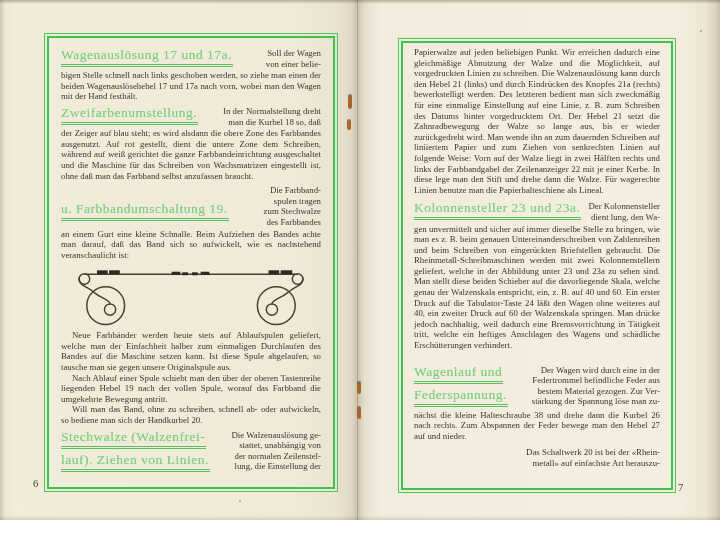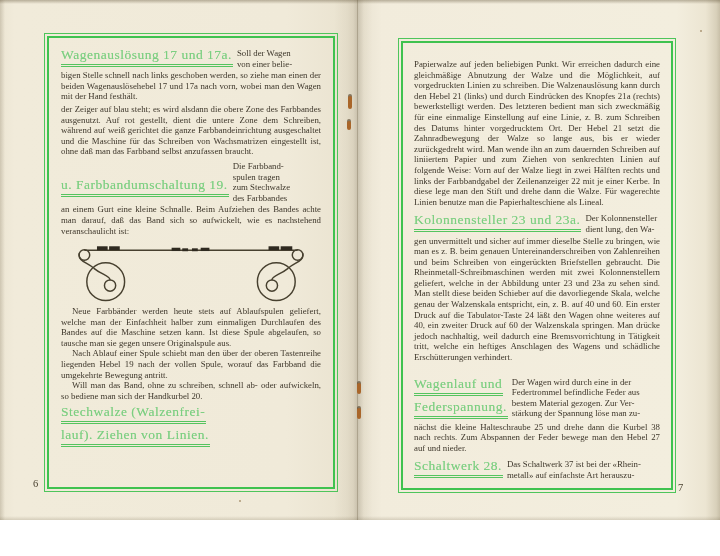--- a/index.html
+++ b/index.html
@@ -16,32 +16,32 @@
   .bottom-edge{position:absolute;left:0;bottom:0;width:720px;height:4px;background:linear-gradient(0deg,rgba(88,74,46,.18),rgba(88,74,46,0));}
   .left-edge{position:absolute;left:0;top:0;width:5px;height:556px;background:linear-gradient(90deg,rgba(88,74,46,.20),rgba(88,74,46,0));}
   .gutter{position:absolute;left:334px;top:0;width:48px;height:556px;
     background:linear-gradient(90deg,rgba(90,75,45,0) 0%,rgba(90,75,45,.08) 40%,rgba(60,48,28,.16) 50%,rgba(90,75,45,.05) 62%,rgba(90,75,45,0) 100%);}
   .gutter-line{position:absolute;left:357px;top:0;width:1px;height:556px;background:rgba(75,60,32,.22);}
   .stitch{position:absolute;width:4px;border-radius:2px;background:#a9662a;box-shadow:0 -2px 0 rgba(61,40,14,.55);}
   .fox{position:absolute;border-radius:50%;background:rgba(120,86,40,.55);}
 
   .frame{position:absolute;box-sizing:border-box;border:2px solid #3fc24f;outline:1px solid #4ec55b;outline-offset:2px;overflow:hidden;}
   .frame-left{left:47px;top:36px;width:288px;height:453px;padding:8px 12px 4px 12px;}
-  .frame-right{left:401px;top:41px;width:272px;height:449px;padding:16px 11px 4px 11px;}
+  .frame-right{left:401px;top:41px;width:272px;height:449px;padding:4px 11px 4px 11px;}
 
   .pagenum{position:absolute;font-size:10.5px;color:#49412f;}
   .pagenum-left{left:33px;top:478px;}
   .pagenum-right{left:678px;top:482px;}
 
   .sec{margin:0 0 2px 0;}
   .row{display:flex;justify-content:space-between;align-items:flex-start;gap:4px;margin-bottom:1px;}
   .h1{flex:0 0 auto;font-size:13.5px;line-height:17px;letter-spacing:.5px;color:#7ccf81;
       text-shadow:0 0 .4px rgba(124,207,129,.6);}
   .h1 .hl{display:inline-block;border-bottom:3px double #55c45f;padding:0 1px 1px 0;margin-bottom:2px;}
-  .side{flex:1 1 auto;font-size:8.8px;line-height:10.6px;padding-top:2px;color:#3e372b;}
+  .side{flex:1 1 auto;text-align:right;font-size:8.8px;line-height:10.6px;padding-top:2px;color:#3e372b;}
   .body{margin:0;font-size:8.8px;line-height:10.6px;text-align:justify;color:#3e372b;}
   .ind{text-indent:11px;}
   .diagram{margin:3px auto 3px auto;display:block;}
 </style>
 </head>
 <body>
 
 <div class="photo">
 
   <div class="paper paper-left"></div>
@@ -54,20 +54,27 @@
         <div class="h1"><span class="hl">Wagenauslösung 17 und 17a.</span></div>
         <div class="side">
           <div>Soll der Wagen</div>
           <div>von einer belie-</div>
         </div>
       </div>
       <p class="body">bigen Stelle schnell nach links geschoben werden, so ziehe man einen der beiden Wagenauslösehebel 17 und 17a nach vorn, wobei man den Wagen mit der Hand festhält.</p>
     </div>
 
     <div class="sec">
+      <div class="row">
+        <div class="h1"><span class="hl">Zweifarbenumstellung.</span></div>
+        <div class="side">
+          <div>In der Normalstellung dreht</div>
+          <div>man die Kurbel 18 so, daß</div>
+        </div>
+      </div>
       <p class="body">der Zeiger auf blau steht; es wird alsdann die obere Zone des Farbbandes ausgenutzt. Auf rot gestellt, dient die untere Zone dem Schreiben, während auf weiß gerichtet die ganze Farbbandeinrichtung ausgeschaltet und die Maschine für das Schreiben von Wachsmatrizen eingestellt ist, ohne daß man das Farbband selbst anzufassen braucht.</p>
     </div>
 
     <div class="sec">
       <div class="row">
         <div class="h1">
           <br>
           <span class="hl">u. Farbbandumschaltung 19.</span>
         </div>
         <div class="side">
@@ -109,20 +116,26 @@
       <p class="body ind">Nach Ablauf einer Spule schiebt man den über der oberen Tastenreihe liegenden Hebel 19 nach der vollen Spule, worauf das Farbband die umgekehrte Bewegung antritt.</p>
       <p class="body ind">Will man das Band, ohne zu schreiben, schnell ab- oder aufwickeln, so bediene man sich der Handkurbel 20.</p>
     </div>
 
     <div class="sec">
       <div class="row">
         <div class="h1">
           <span class="hl">Stechwalze (Walzenfrei-</span><br>
           <span class="hl">lauf). Ziehen von Linien.</span>
         </div>
+        <div class="side">
+          <div>Die Walzenauslösung ge-</div>
+          <div>stattet, unabhängig von</div>
+          <div>der normalen Zeilenstel-</div>
+          <div>lung, die Einstellung der</div>
+        </div>
       </div>
     </div>
 
   </div>
 
   <div class="frame frame-right">
 
     <p class="body" style="margin-bottom:4px;">Papierwalze auf jeden beliebigen Punkt. Wir erreichen dadurch eine gleichmäßige Abnutzung der Walze und die Möglichkeit, auf vorgedruckten Linien zu schreiben. Die Walzenauslösung kann durch den Hebel 21 (links) und durch Eindrücken des Knopfes 21a (rechts) bewerkstelligt werden. Des letzteren bedient man sich zweckmäßig für eine einmalige Einstellung auf eine Linie, z. B. zum Schreiben des Datums hinter vorgedrucktem Ort. Der Hebel 21 setzt die Zahnradbewegung der Walze so lange aus, bis er wieder zurückgedreht wird. Man wende ihn an zum dauernden Schreiben auf liniiertem Papier und zum Ziehen von senkrechten Linien auf folgende Weise: Vorn auf der Walze liegt in zwei Hälften rechts und links der Farbbandgabel der Zeilenanzeiger 22 mit je einer Kerbe. In diese lege man den Stift und drehe dann die Walze. Für wagerechte Linien benutze man die Papierhalteschiene als Lineal.</p>
 
     <div class="sec">
@@ -142,28 +155,27 @@
           <span class="hl">Wagenlauf und</span><br>
           <span class="hl">Federspannung.</span>
         </div>
         <div class="side">
           <div>Der Wagen wird durch eine in der</div>
           <div>Federtrommel befindliche Feder aus</div>
           <div>bestem Material gezogen. Zur Ver-</div>
           <div>stärkung der Spannung löse man zu-</div>
         </div>
       </div>
-      <p class="body">nächst die kleine Halteschraube 25 und drehe dann die Kurbel 38 nach rechts. Zum Abspannen der Feder bewege man den Hebel 27 auf und nieder.</p>
+      <p class="body">nächst die kleine Halteschraube 38 und drehe dann die Kurbel 26 nach rechts. Zum Abspannen der Feder bewege man den Hebel 27 auf und nieder.</p>
     </div>
 
     <div class="sec" style="margin-top:4px;">
       <div class="row">
-        <div class="h1"><span class="hl">Schaltwerk 28.</span></div>
         <div class="side">
-          <div>Das Schaltwerk 37 ist bei der «Rhein-</div>
+          <div>Das Schaltwerk 20 ist bei der «Rhein-</div>
           <div>metall» auf einfachste Art herauszu-</div>
         </div>
       </div>
     </div>
 
   </div>
 
   <div class="pagenum pagenum-left">6</div>
   <div class="pagenum pagenum-right">7</div>
 

